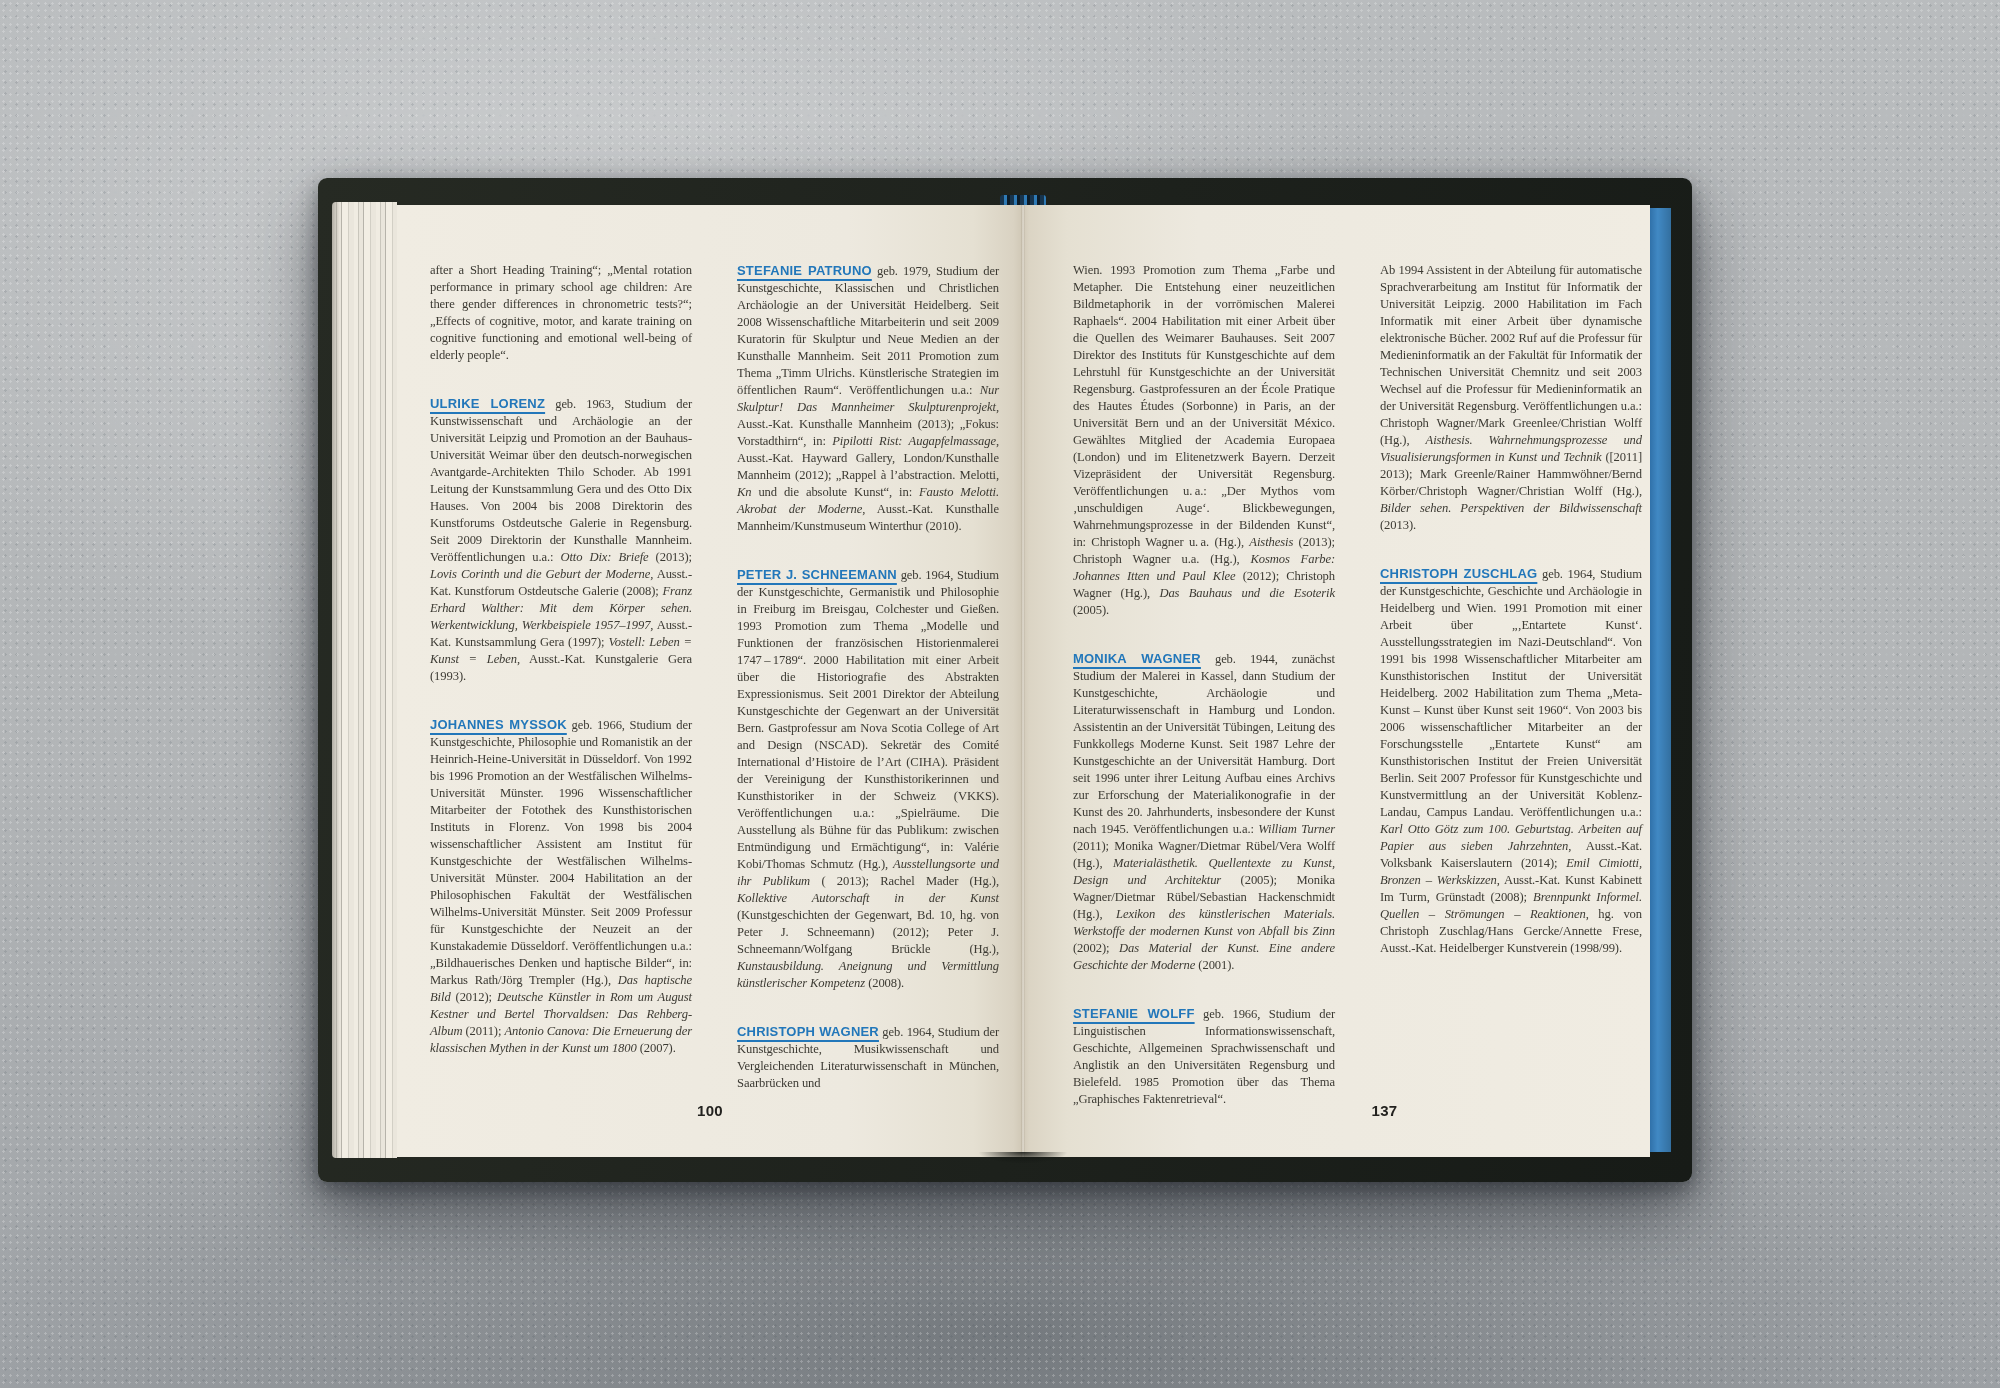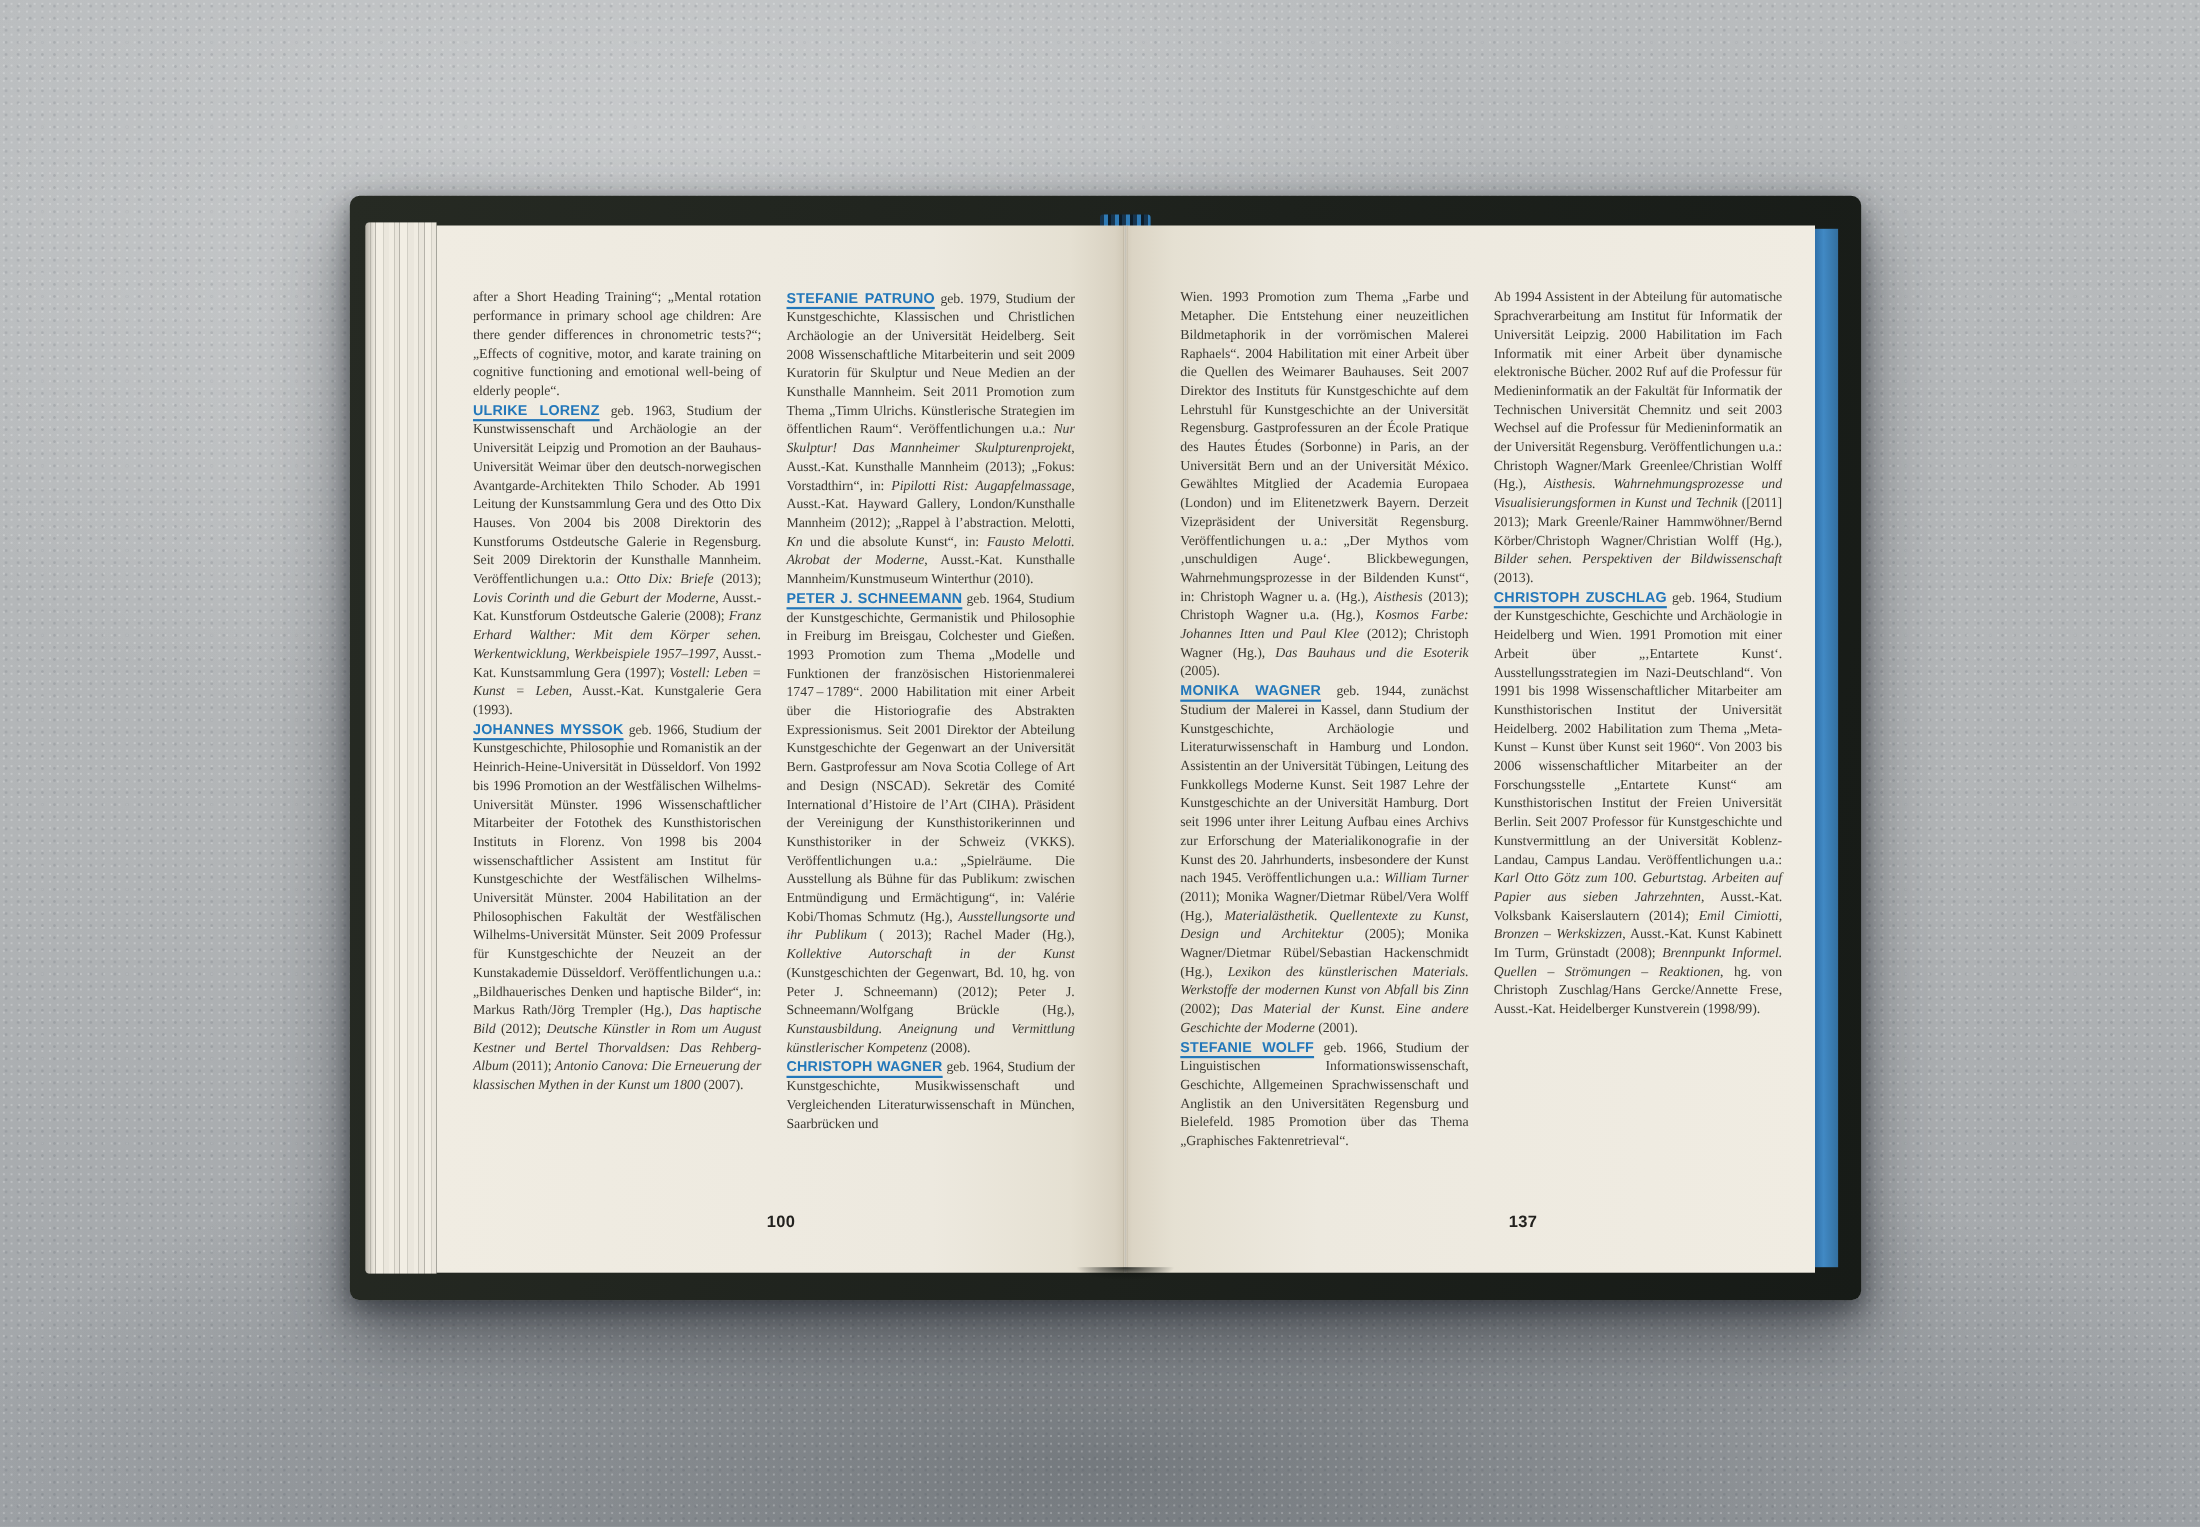--- a/index.html
+++ b/index.html
@@ -33,25 +33,25 @@
     background:linear-gradient(to left,#f0ece2 0%,#ede9df 72%,#e5e0d2 93%,#dbd4c4 99%,#d2cab9 100%);}
   .gutter-crease{position:absolute;left:703px;top:27px;width:4px;height:952px;
     background:linear-gradient(90deg,rgba(120,105,80,.25),rgba(255,255,255,.35),rgba(120,105,80,.2));}
   .headband{position:absolute;left:682px;top:17px;width:46px;height:12px;border-radius:3px 3px 0 0;
     background:repeating-linear-gradient(90deg,#17344d 0 4px,#2f7ab5 4px 7px,#0d1c28 7px 10px);}
   .bottom-notch{position:absolute;left:660px;top:974px;width:90px;height:12px;
     background:radial-gradient(ellipse at 50% 0,rgba(15,18,15,.85),transparent 70%);}
   .content{position:relative;box-sizing:border-box;height:100%;}
   .page.left .content{padding:57px 37px 0 33px;}
   .page.right .content{padding:57px 33px 16px 50px;}
-  .cols{display:flex;gap:23px;}
+  .cols{display:flex;gap:45px;}
   .col{width:262px;flex:0 0 262px;}
   .bio{margin:0;text-align:justify;font-size:12.6px;line-height:17px;letter-spacing:-0.1px;
     color:#3c3a33;}
-  .bio + .bio{}
+  .bio + .bio{margin-top:31px;}
   .bio-name{font-family:"Liberation Sans","DejaVu Sans",sans-serif;font-weight:bold;
     font-size:13px;letter-spacing:.2px;color:var(--heading-blue,#2277ba);
     text-decoration:underline;text-decoration-thickness:2.2px;text-underline-offset:3.5px;
     text-decoration-color:var(--heading-blue,#2277ba);}
   .it{font-style:italic;}
   .page-number{position:absolute;bottom:38px;left:0;width:100%;text-align:center;
     font-family:"Liberation Sans","DejaVu Sans",sans-serif;font-weight:bold;
     font-size:15px;color:#23221f;letter-spacing:.3px;padding-left:48px;}
   .page.left .page-number{padding-left:0px;}
 </style>

